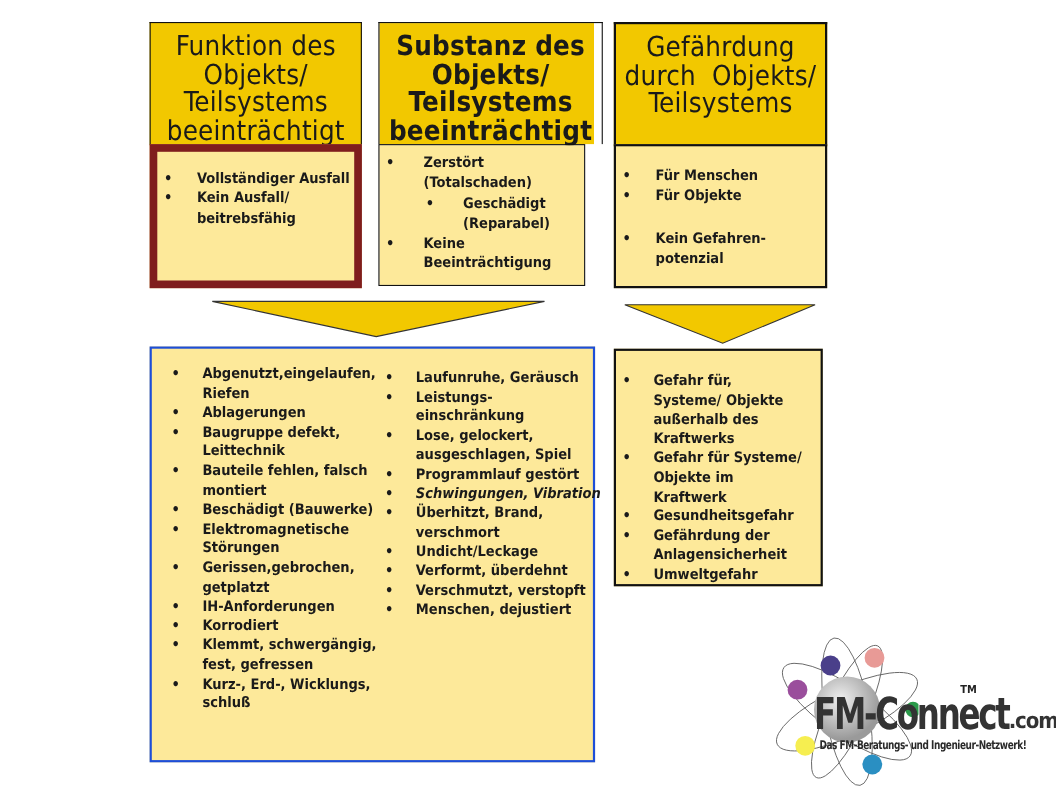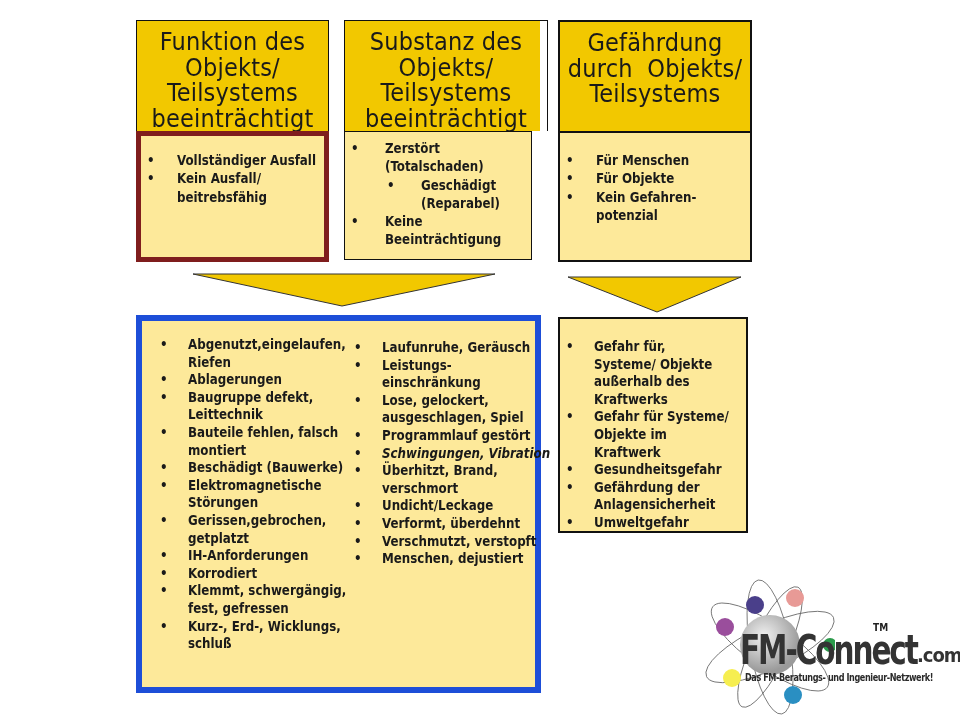--- a/index.html
+++ b/index.html
@@ -20,29 +20,29 @@
 <body>
 
 <div class="abs head" style="left:136px; top:20px; width:193px; height:112px; border:1.5px solid #111; border-bottom:none;">
   <div>
     <div>Funktion des</div>
     <div>Objekts/</div>
     <div>Teilsystems</div>
     <div>beeinträchtigt</div>
   </div>
 </div>
-<div class="abs box" style="left:136px; top:131px; width:193px; height:131px; border:5px solid #7f1d1d; padding:16px 4px 0 0;">
+<div class="abs box" style="left:136px; top:131px; width:193px; height:131px; border:7px solid #7f1d1d; padding:16px 4px 0 0;">
   <ul>
     <li>Vollständiger Ausfall</li>
     <li>Kein Ausfall/ beitrebsfähig</li>
   </ul>
 </div>
 
 <div class="abs head" style="left:344px; top:20px; width:204px; height:111px; border:1px solid #111; border-bottom:none; background:linear-gradient(to right,#f2c800 0,#f2c800 195px,#ffffff 195px);">
-  <div style="width:195px;">
+  <div style="width:195px;font-weight:bold;">
     <div>Substanz des</div>
     <div>Objekts/</div>
     <div>Teilsystems</div>
     <div>beeinträchtigt</div>
   </div>
 </div>
 <div class="abs box" style="left:344px; top:131px; width:188px; height:129px; border:1px solid #111; padding:8px 10px 0 0; background:linear-gradient(to right,#fde99a 0,#fde99a 195px,#ffffff 195px);">
   <ul>
     <li style="padding-left:40px; width:120px;">Zerstört (Totalschaden)</li>
     <li style="padding-left:40px; width:120px;margin-left:36px;">Geschädigt (Reparabel)</li>
@@ -54,32 +54,32 @@
   <div>
     <div>Gefährdung</div>
     <div style="white-space:pre;">durch  Objekts/</div>
     <div>Teilsystems</div>
   </div>
 </div>
 <div class="abs box" style="left:558px; top:131px; width:194px; height:131px; border:2px solid #111; padding:19px 4px 0 0;">
   <ul>
     <li>Für Menschen</li>
     <li>Für Objekte</li>
-    <li style="width:110px;">Kein Gefahren-potenzial</li>
+    <li style="width:110px;margin-top:20px;">Kein Gefahren-potenzial</li>
   </ul>
 </div>
 
 <svg class="tri" style="left:190px; top:272px;" width="310" height="36">
   <polygon points="3,2 305,2 152,34" fill="#f2c800" stroke="#333" stroke-width="1"></polygon>
 </svg>
 <svg class="tri" style="left:565px; top:275px;" width="180" height="40">
   <polygon points="3,2 176,2 92,37" fill="#f2c800" stroke="#333" stroke-width="1"></polygon>
 </svg>
 
-<div class="abs box b-main" style="left:136px; top:315px; width:405px; height:378px; border:6px solid #1d4ed8;">
+<div class="abs box b-main" style="left:136px; top:315px; width:405px; height:378px; border:2px solid #1d4ed8;">
   <div class="abs" style="left:16px; top:15px; width:192px;">
     <ul>
       <li>Abgenutzt,eingelaufen, Riefen</li>
       <li>Ablagerungen</li>
       <li>Baugruppe defekt, Leittechnik</li>
       <li>Bauteile fehlen, falsch montiert</li>
       <li>Beschädigt (Bauwerke)</li>
       <li>Elektromagnetische Störungen</li>
       <li>Gerissen,gebrochen, getplatzt</li>
       <li>IH-Anforderungen</li>

